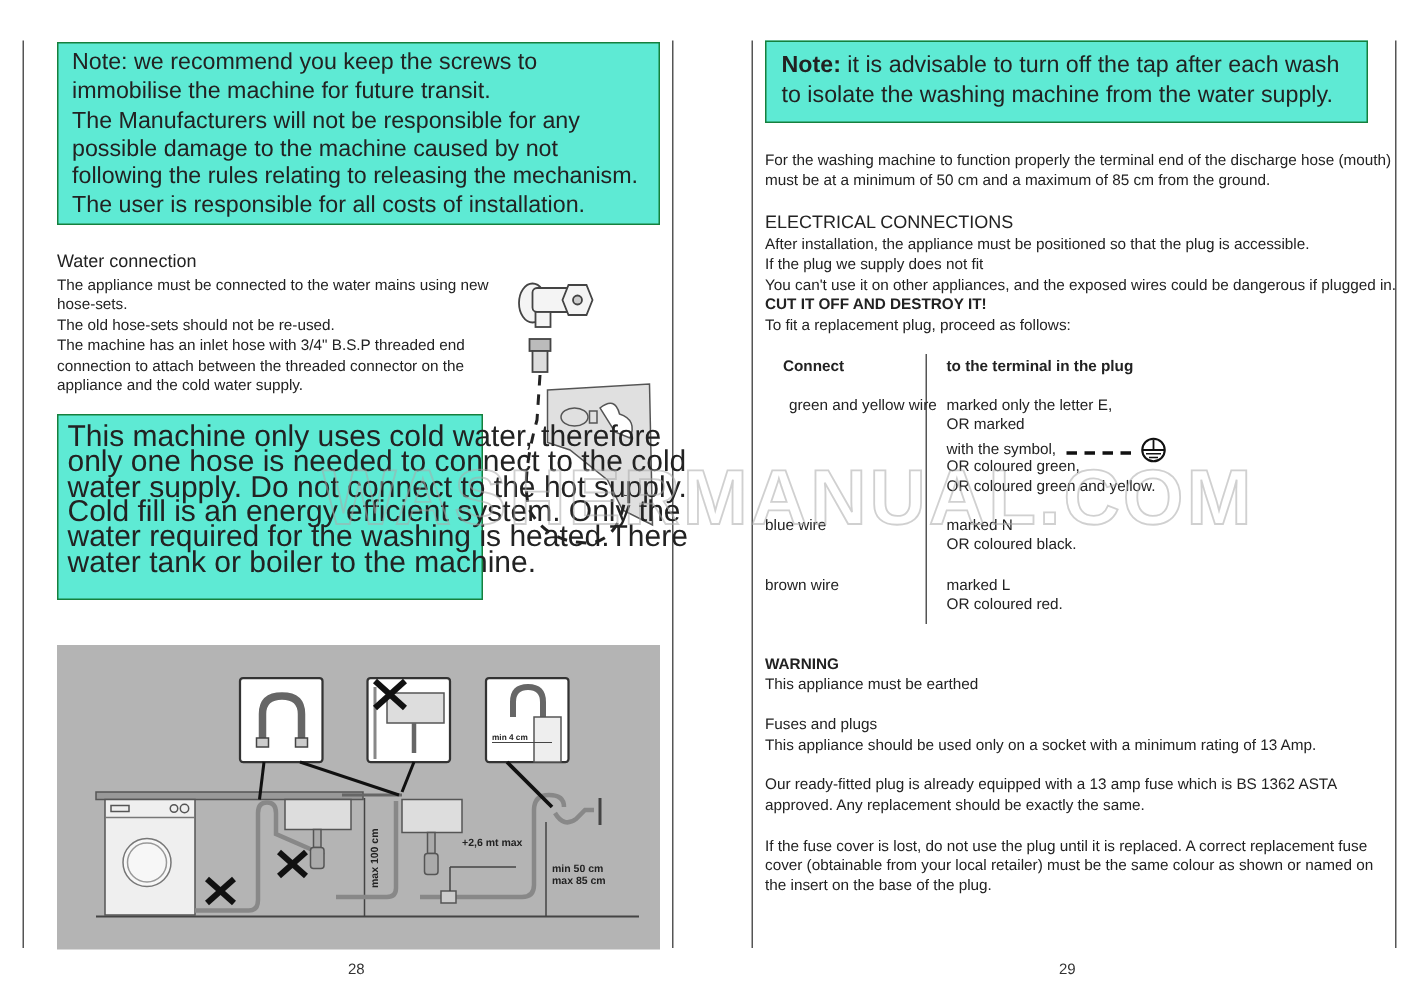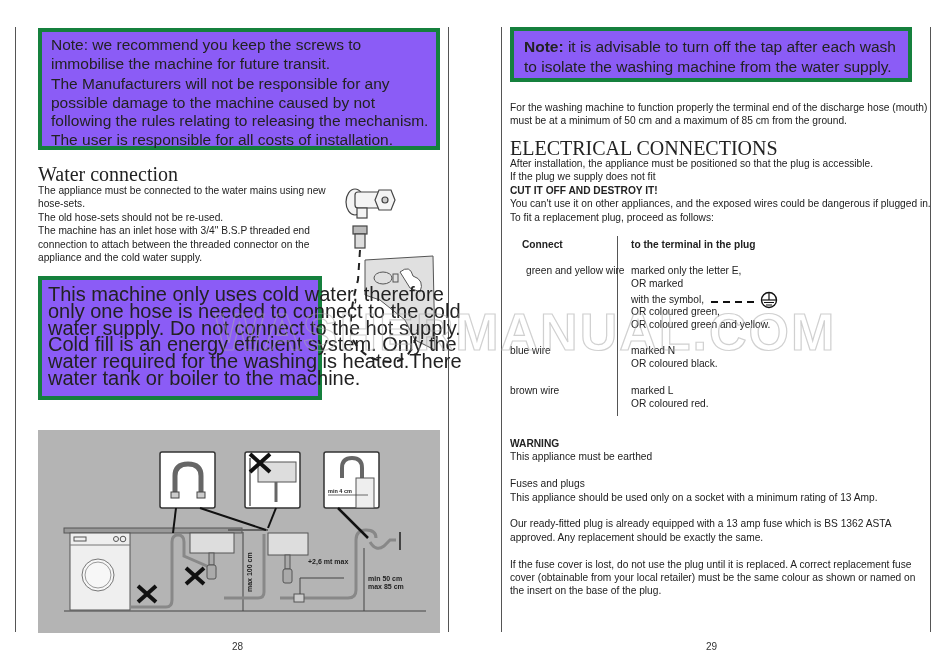--- a/index.html
+++ b/index.html
@@ -1,24 +1,24 @@
 <!DOCTYPE html>
 <html><head>
 <meta charset="utf-8">
 <style>
   html, body { margin: 0; padding: 0; background: #ffffff; }
   body { width: 940px; height: 664px; position: relative; overflow: hidden; font-family: "Liberation Sans", sans-serif; color: #1a1a1a; }
   .rule { position: absolute; width: 1px; background: #555; }
-  .notebox { position: absolute; background: #8b5cf6; border: 4px solid #15803d; box-sizing: border-box; }
+  .notebox { position: absolute; background: #5eead4; border: 1px solid #15803d; box-sizing: border-box; }
   .big { font-size: 15.5px; line-height: 18.5px; color: #222; }
   .small { font-size: 10.2px; line-height: 13.4px; color: #222; font-family: "Liberation Sans", sans-serif; transform-origin: left top; }
   .abs { position: absolute; }
   .line { display: block; white-space: nowrap; }
   .bold { font-weight: bold; }
-  .section-title { font-size: 20px; line-height: 17px; color: #222; font-family: Liberation Serif, serif; }
+  .section-title { font-size: 12px; line-height: 17px; color: #222; }
   .diagram { position: absolute; left: 38px; top: 430px; width: 402px; height: 203px; background: #b4b4b4; }
   .pagenum { position: absolute; font-size: 10px; color: #333; }
   .watermark { position: absolute; left: 215px; top: 302px; font-size: 52px; font-weight: bold; letter-spacing: 2px; color: transparent; -webkit-text-stroke: 1.2px rgba(170,170,170,0.55); white-space: nowrap; pointer-events: none; }
   .tbl-label { position: absolute; font-size: 10.2px; line-height: 13.4px; color: #222; white-space: nowrap; }
 </style>
 </head>
 <body>
 
 <div class="rule" style="left:15px; top:27px; height:605px;"></div>
 <div class="rule" style="left:448px; top:27px; height:605px;"></div>
@@ -168,22 +168,22 @@
 <div class="abs small" style="left:510px; top:101px;">
   <span class="line">For the washing machine to function properly the terminal end of the discharge hose (mouth)</span>
   <span class="line">must be at a minimum of 50 cm and a maximum of 85 cm from the ground.</span>
 </div>
 
 <div class="abs" style="left:510px; top:140px;">
   <div class="section-title">ELECTRICAL CONNECTIONS</div>
   <div class="small">
     <span class="line">After installation, the appliance must be positioned so that the plug is accessible.</span>
     <span class="line">If the plug we supply does not fit</span>
+    <span class="line">You can't use it on other appliances, and the exposed wires could be dangerous if plugged in.</span>
     <span class="line bold">CUT IT OFF AND DESTROY IT!</span>
-    <span class="line">You can't use it on other appliances, and the exposed wires could be dangerous if plugged in.</span>
     <span class="line">To fit a replacement plug, proceed as follows:</span>
   </div>
 </div>
 
 <div class="abs" style="left:510px; top:236px; width:300px; height:180px;">
   <div class="rule" style="left:107px; top:0; height:180px;"></div>
   <div class="tbl-label bold" style="left:12px; top:2px;">Connect</div>
   <div class="tbl-label bold" style="left:121px; top:2px;">to the terminal in the plug</div>
 
   <div class="tbl-label" style="left:16px; top:28px;">green and yellow wire</div>

